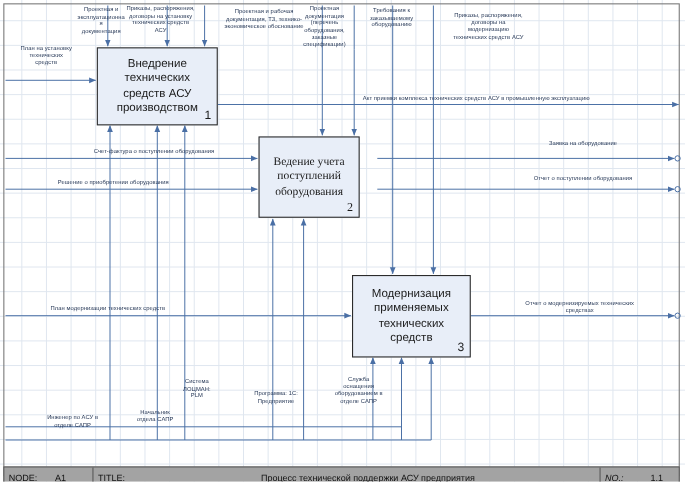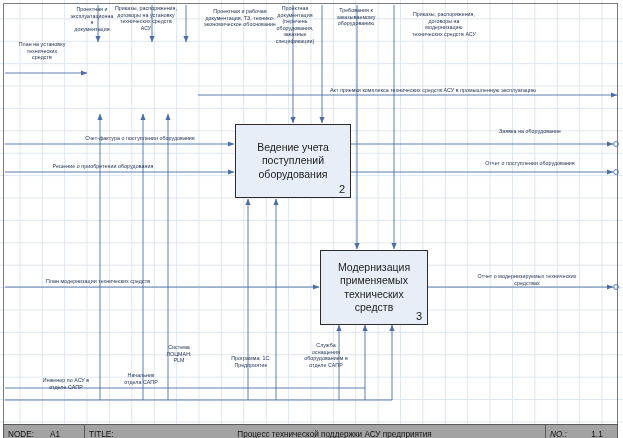--- a/index.html
+++ b/index.html
@@ -172,22 +172,28 @@
 
       <path d="M5,400 L100,400"></path>
       <path d="M100,400 L392,400"></path>
       <path d="M5,388 L143,388"></path>
       <path d="M143,388 L365,388"></path>
 
       <path d="M321,251 L328,258" stroke-width="0.8"></path>
     </g>
   </svg>
 
-
-  <div class="act-box" style="left:235px; top:124px; width:116px; height:74px;">
+  <div class="act-box" style="left:88px; top:43px; width:110px; height:71px;">
+    <div class="act-title">Внедрение технических
+средств АСУ
+производством</div>
+    <div class="act-num">1</div>
+  </div>
+
+  <div class="act-box" style="left:235px; top:124px; width:92px; height:74px;font-family:Liberation Serif, serif;">
     <div class="act-title">Ведение учета
 поступлений
 оборудования</div>
     <div class="act-num">2</div>
   </div>
 
   <div class="act-box" style="left:320px; top:250px; width:108px; height:75px;">
     <div class="act-title">Модернизация
 применяемых
 технических средств</div>

